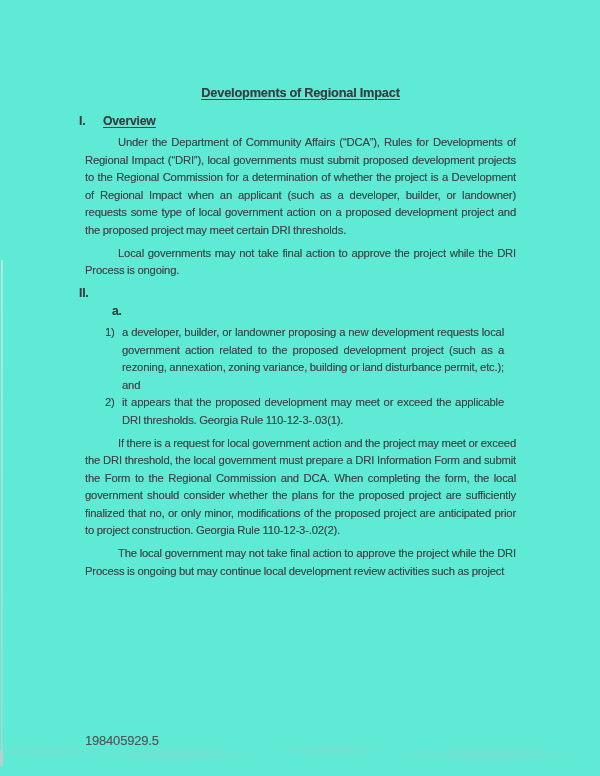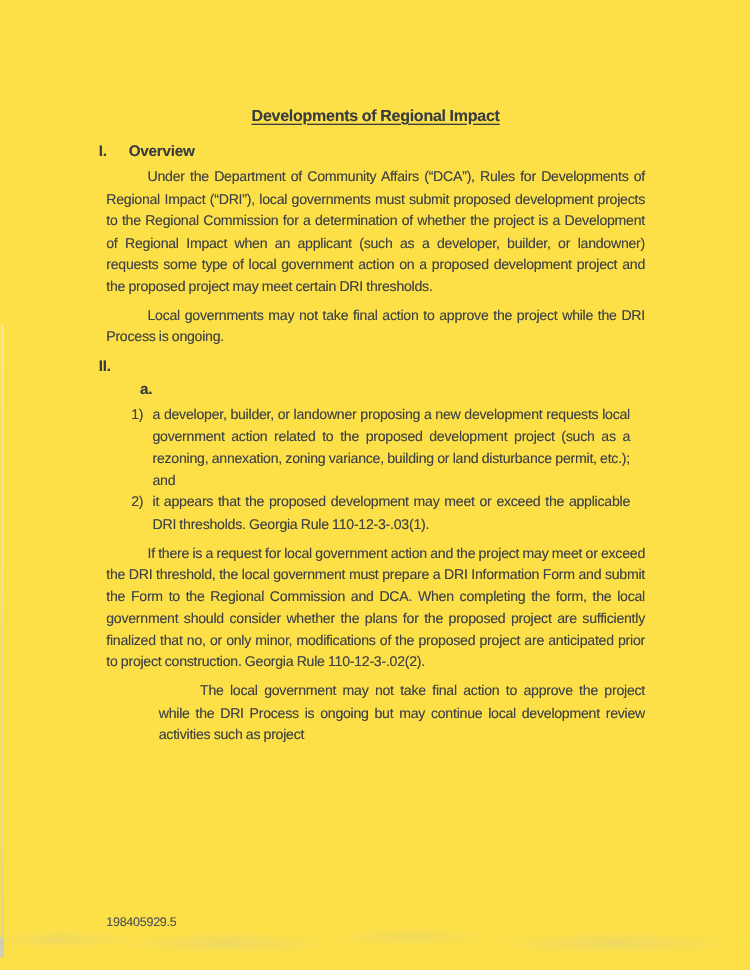--- a/index.html
+++ b/index.html
@@ -4,21 +4,21 @@
 <style>
   html,body{margin:0;padding:0;}
   body{
     width:600px;height:776px;
     background:#f4f4f5;
     font-family:"Liberation Sans", sans-serif;
   }
   .page{
     position:relative;
     width:600px;height:776px;
-    background:#fde047;
+    background:#5eead4;
     overflow:hidden;
     color:#3f4246;
   }
   
   .scan-edge-left{
     position:absolute;left:1px;top:260px;width:2px;height:505px;
     background:linear-gradient(#ececed,#c9cbcd);
     opacity:.55;
   }
   .scan-speck-left{
@@ -53,52 +53,52 @@
   }
   .h-row{
     display:flex;
     margin-left:-6px;
     font-weight:bold;
     font-size:12.2px;
     color:#393c40;
   }
   .h-row.mb{margin-bottom:4px;}
   .h-num{flex:0 0 24px;}
-  .h-label{text-underline-offset:2px;}
+  .h-label{text-decoration:underline;text-underline-offset:2px;}
   .sub-row{
     display:flex;
     margin-left:27px;
     font-weight:bold;
     font-size:12.2px;
     color:#393c40;
     margin-bottom:4px;
   }
   .sub-num{flex:0 0 14px;}
   p.body-par{
     margin:0 0 5.5px 0;
     text-align:justify;
     text-indent:33px;
   }
-  p.body-par.last{margin-bottom:0;margin-left:42px;}
+  p.body-par.last{margin-bottom:0;}
   .num-list{
     margin:0 0 5.5px 20px;
   }
   .li{
     display:flex;
   }
   .li-num{flex:0 0 17px;}
   .li-text{
     flex:1;
     text-align:justify;
     padding-right:12px;
   }
   .doc-footer{
     position:absolute;
     left:85px;top:733px;
-    font-size:10px;
+    font-size:13px;
     letter-spacing:-0.2px;
     color:#515459;
     text-shadow:0 0 0.5px rgba(81,84,89,.4);
   }
 </style>
 </head>
 <body>
 
 <div class="page">
 

